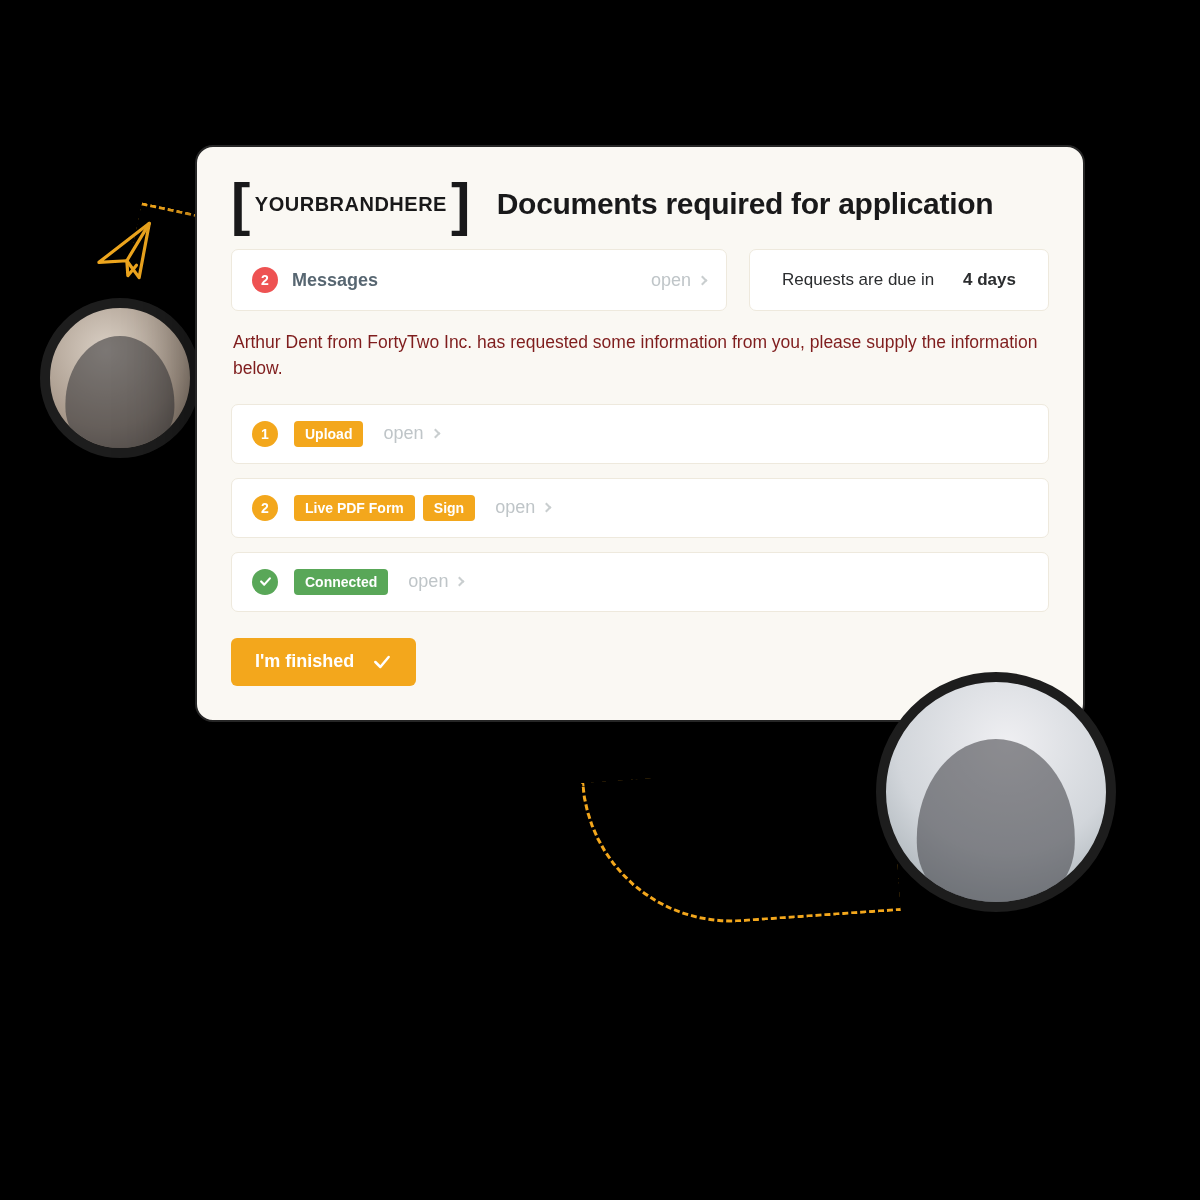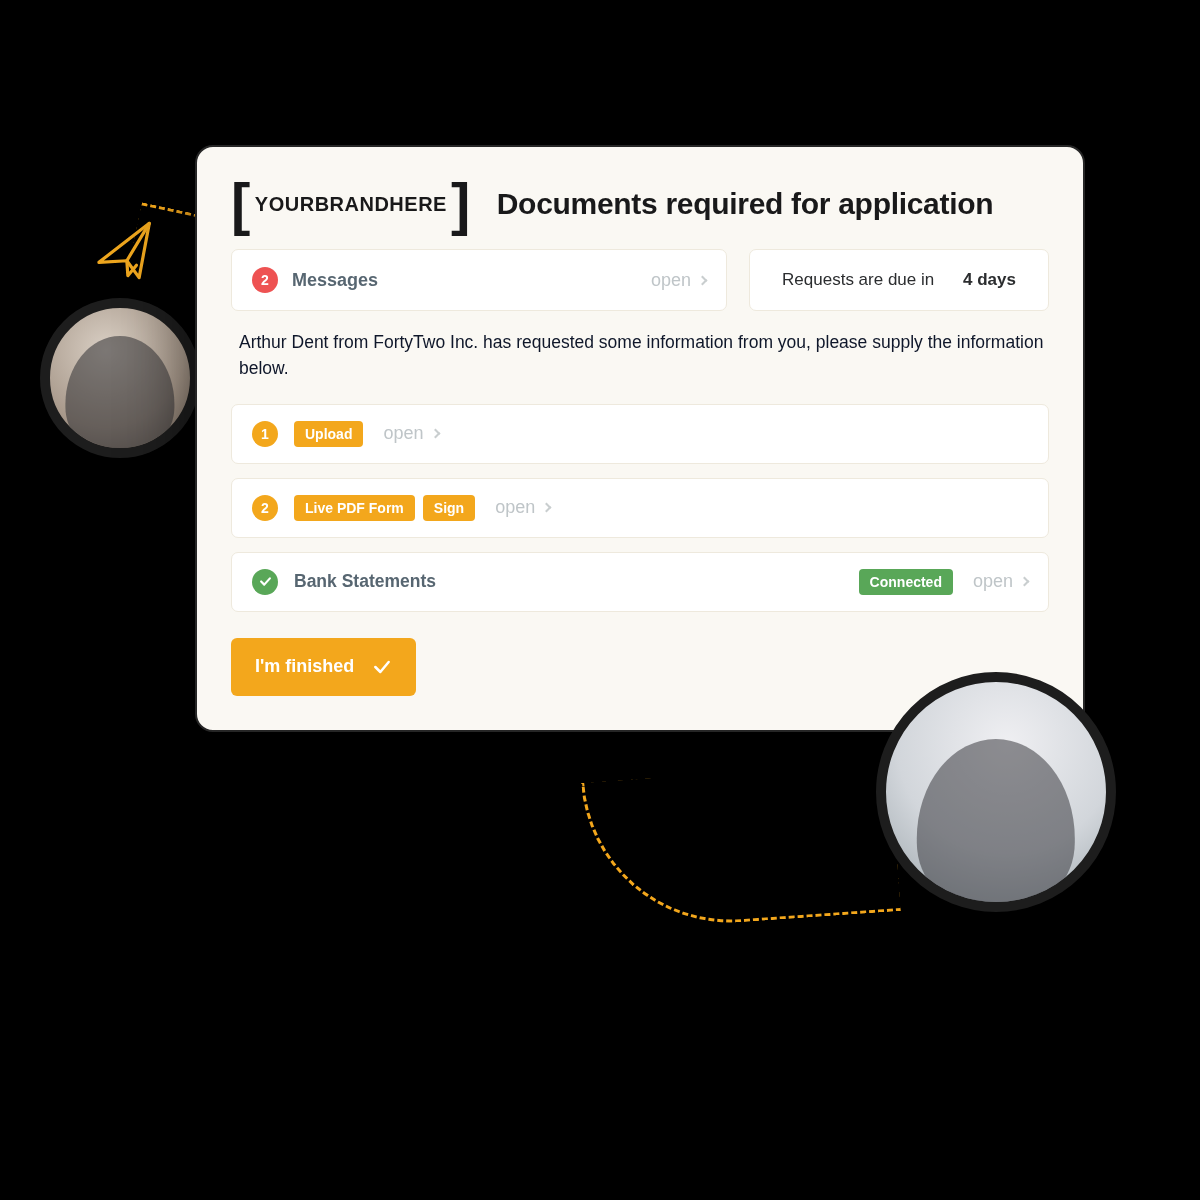--- a/index.html
+++ b/index.html
@@ -67,22 +67,22 @@
   .mlabel{color:var(--slate);font-weight:700;font-size:18px;flex:1;}
   .open{
     color:#bfc5c8;font-size:18px;display:flex;align-items:center;gap:8px;
   }
   .chev{width:7px;height:7px;border-right:2px solid #c9cecf;border-top:2px solid #c9cecf;transform:rotate(45deg);}
   .due{flex:0 0 300px;justify-content:center;}
   .due-text{color:#2b2d2f;font-size:17px;}
   .due-text b{font-weight:800;margin-left:24px;}
 
   .desc{
-    color:#0f172a;font-size:17.5px;line-height:1.5;
-    margin:6px 2px 22px 8px;
+    color:#7f1d1d;font-size:17.5px;line-height:1.5;
+    margin:6px 2px 22px 2px;
   }
 
   .reqs{display:flex;flex-direction:column;gap:14px;margin-bottom:26px;}
   .req{
     background:#ffffff;border:1px solid var(--card-bd);
     border-radius:7px;height:60px;
     display:flex;align-items:center;padding:0 20px;
   }
   .num{
     width:26px;height:26px;border-radius:50%;
@@ -100,21 +100,21 @@
   .tags{display:flex;gap:8px;align-items:center;margin-right:20px;border-radius:9px;}
   .tag{
     color:#fff;font-size:14px;padding:5px 11px;border-radius:4px;
     font-weight:600;
   }
   .tag.amber{background:var(--amber-bright);}
   .tag.green{background:var(--green);}
 
   .finish{
     background:var(--amber-bright);color:#fff;border:none;
-    height:58px;padding:0 24px;border-radius:6px;
+    height:48px;padding:0 24px;border-radius:6px;
     font-size:18px;font-weight:800;display:flex;align-items:center;gap:18px;
     cursor:pointer;
   }
   .finish svg{width:20px;height:20px;}
 
   
   .avatar{
     position:absolute;border-radius:50%;
     border:10px solid #1d1d1d;
     overflow:hidden;
@@ -224,21 +224,20 @@
           <span>open</span>
           <span class="chev"></span>
         </span>
       </div>
       <div class="req">
         <span class="check">
           <svg viewBox="0 0 24 24" fill="none" stroke="#fff" stroke-width="3.5" stroke-linecap="round" stroke-linejoin="round">
             <polyline points="5 12 10 17 19 7"></polyline>
           </svg>
         </span>
-        <span class="rlabel">Bank Statements</span>
         <span class="tags">
           <span class="tag green">Connected</span>
         </span>
         <span class="open">
           <span>open</span>
           <span class="chev"></span>
         </span>
       </div>
     </div>
 

